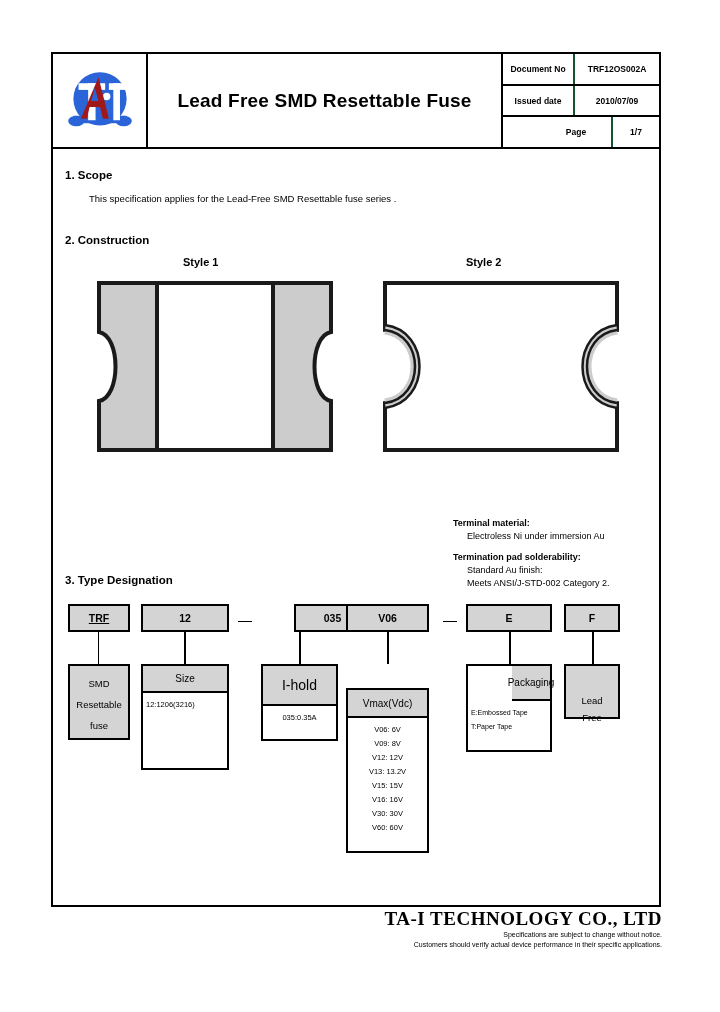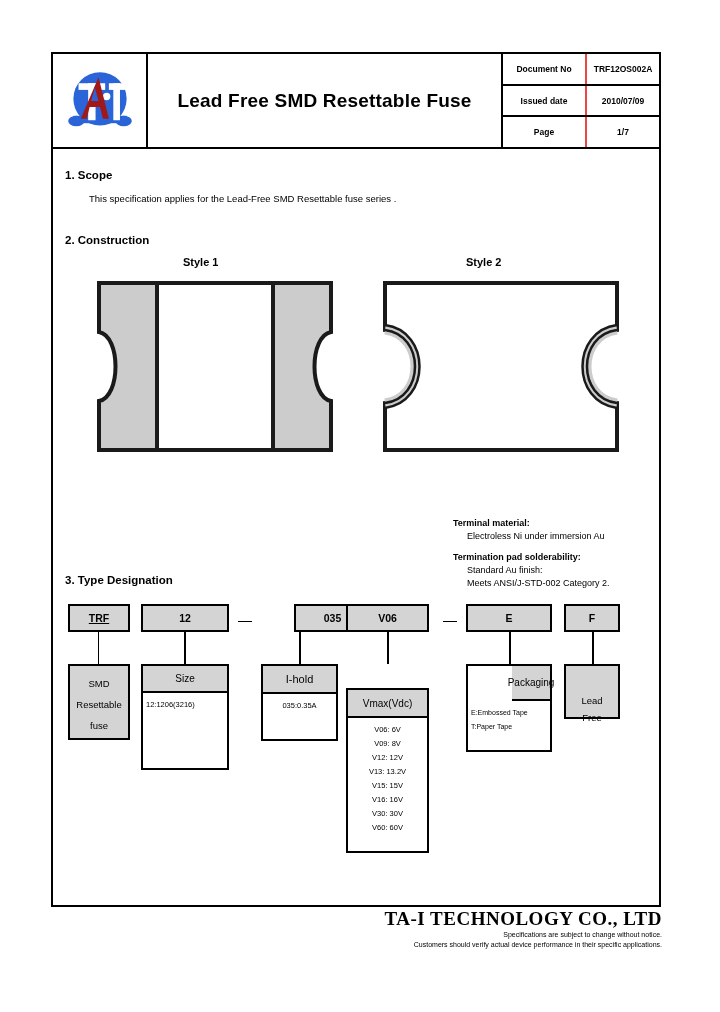--- a/index.html
+++ b/index.html
@@ -70,24 +70,24 @@
     display: flex;
     flex-direction: column;
     background: #fff;
   }
   .meta-row {
     flex: 1;
     display: flex;
     border-bottom: 2px solid #000;
     box-sizing: border-box;
   }
-  .meta-row.last { border-bottom: none; }
+  .meta-row.last { border-bottom: none; padding-left: 38px; }
   .meta-label {
-    width: 84px;
-    border-right: 2px solid #ef4444;
+    width: 72px;
+    border-right: 2px solid #14532d;
     box-sizing: border-box;
     display: flex;
     align-items: center;
     justify-content: center;
     font-size: 8.5px;
     font-weight: bold;
   }
   .meta-value {
     flex: 1;
     display: flex;
@@ -361,21 +361,21 @@
       </div>
 
       <div class="desc-box" style="left:88px; top:60px; width:88px; height:106px;">
         <div class="desc-head divided" style="height:27px;">Size</div>
         <div class="desc-list">
           <div>12:1206(3216)</div>
         </div>
       </div>
 
       <div class="desc-box" style="left:208px; top:60px; width:77px; height:77px;">
-        <div class="desc-head divided" style="height:28px; font-size:11px;">I-hold</div>
+        <div class="desc-head divided" style="height:40px; font-size:14px;">I-hold</div>
         <div class="desc-list centered">
           <div>035:0.35A</div>
         </div>
       </div>
 
       <div class="desc-box" style="left:293px; top:60px; width:83px; height:165px;margin-top:24px;">
         <div class="desc-head divided" style="height:28px;">Vmax(Vdc)</div>
         <div class="desc-list centered">
           <div>V06: 6V</div>
           <div>V09: 8V</div>

